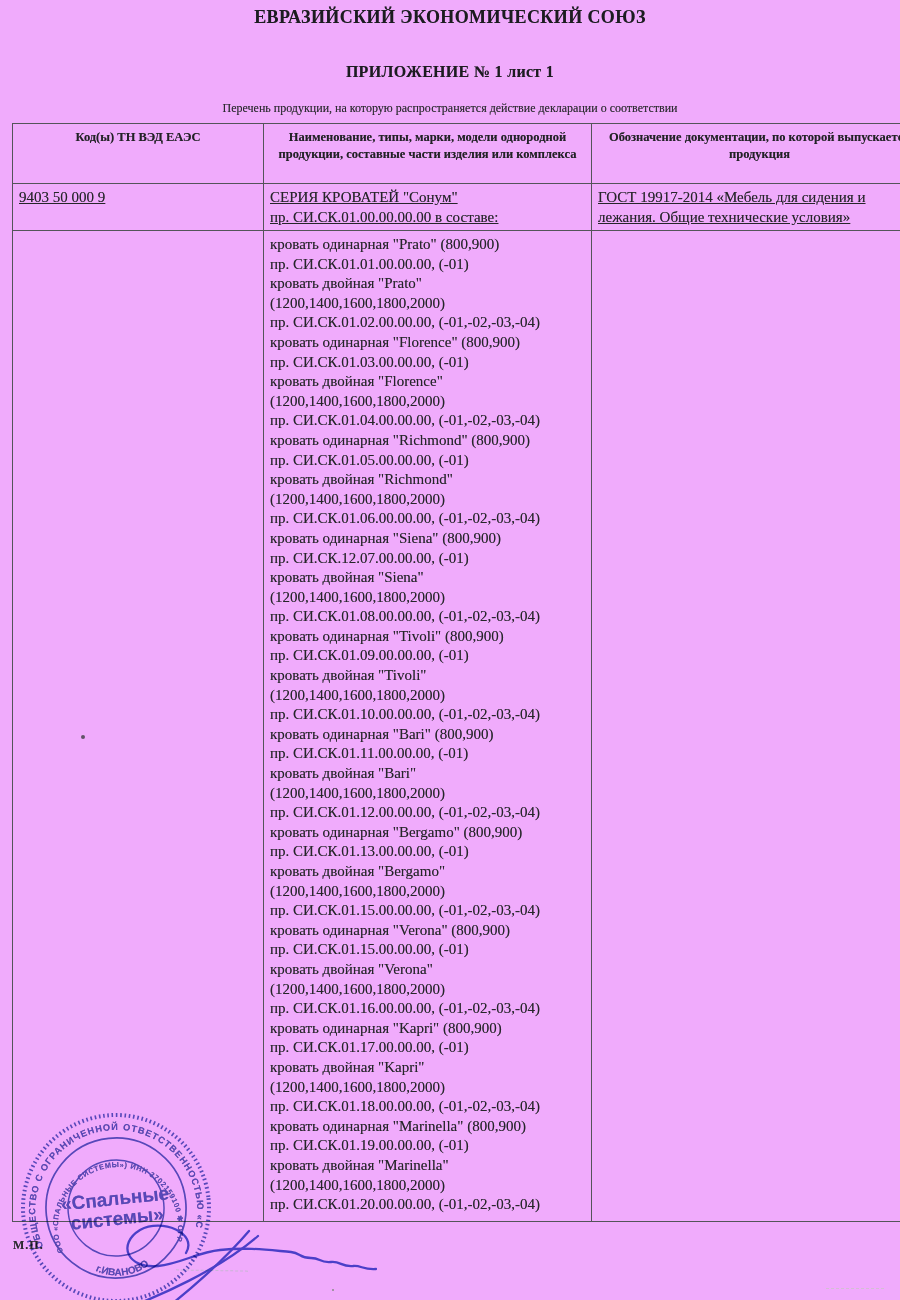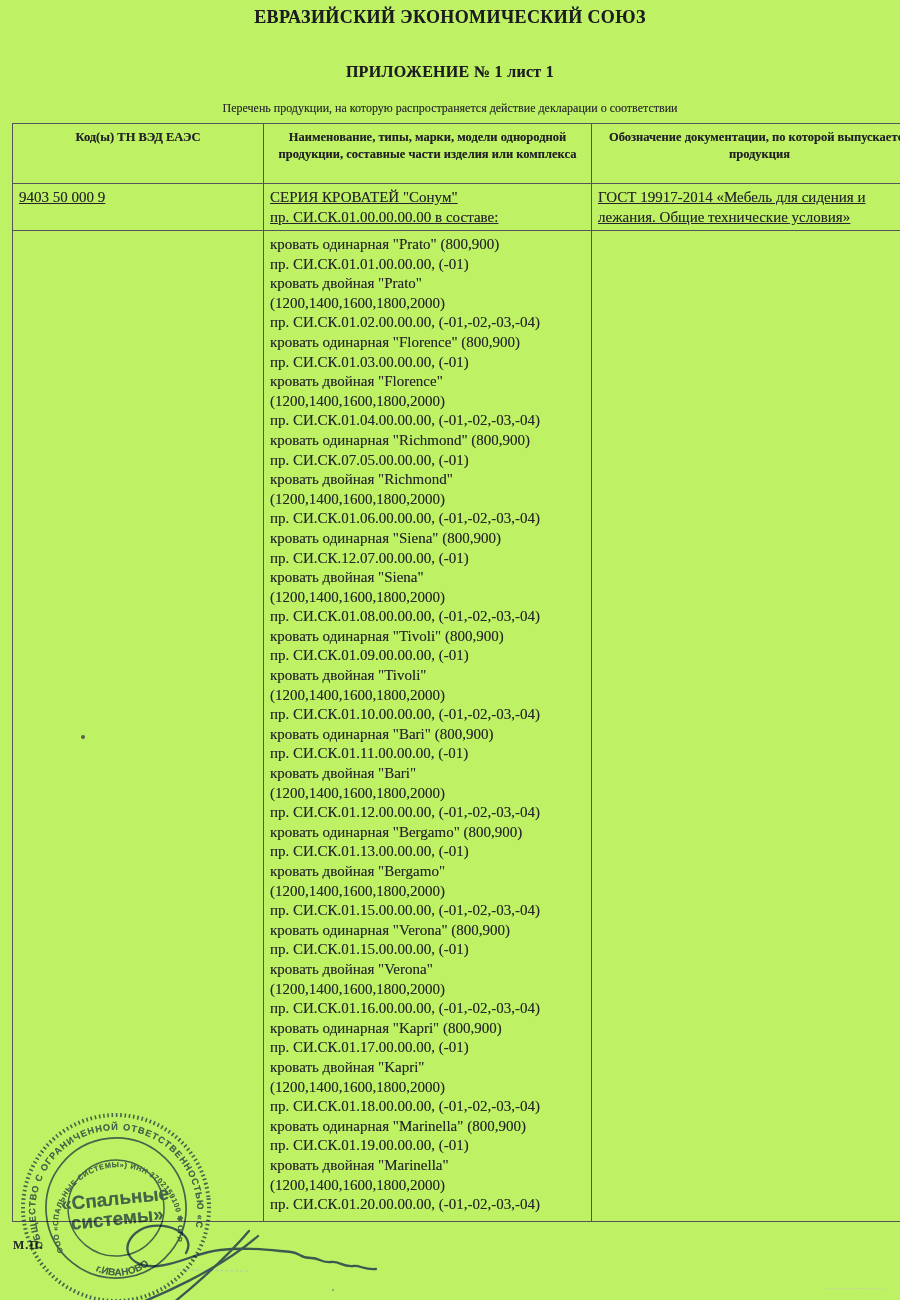--- a/index.html
+++ b/index.html
@@ -1,18 +1,18 @@
 <!DOCTYPE html>
 <html><head>
 <meta charset="utf-8">
 <style>
   html,body{margin:0;padding:0;background:#e8e8e6;}
   .page{
     position:relative;width:900px;height:1300px;margin:0 auto;
-    background:#bef264;overflow:hidden;
+    background:#f0abfc;overflow:hidden;
     font-family:"Liberation Serif","DejaVu Serif",serif;
     color:#26262a;
   }
   .scan-soft{text-shadow:0 0 .6px rgba(30,30,35,.45);}
 
   
   .title{position:absolute;left:0;width:100%;text-align:center;font-weight:bold;color:#1c1c20;}
   .title-1{top:7px;font-size:18px;letter-spacing:.4px;}
   .title-2{top:39px;font-size:16px;letter-spacing:.3px;margin-top:24px;}
   .title-3{top:70px;font-size:17px;letter-spacing:.2px;}
@@ -89,21 +89,21 @@
               <div>пр. СИ.СК.01.01.00.00.00, (-01)</div>
               <div>кровать двойная "Prato"</div>
               <div>(1200,1400,1600,1800,2000)</div>
               <div>пр. СИ.СК.01.02.00.00.00, (-01,-02,-03,-04)</div>
               <div>кровать одинарная "Florence" (800,900)</div>
               <div>пр. СИ.СК.01.03.00.00.00, (-01)</div>
               <div>кровать двойная "Florence"</div>
               <div>(1200,1400,1600,1800,2000)</div>
               <div>пр. СИ.СК.01.04.00.00.00, (-01,-02,-03,-04)</div>
               <div>кровать одинарная "Richmond" (800,900)</div>
-              <div>пр. СИ.СК.07.05.00.00.00, (-01)</div>
+              <div>пр. СИ.СК.01.05.00.00.00, (-01)</div>
               <div>кровать двойная "Richmond"</div>
               <div>(1200,1400,1600,1800,2000)</div>
               <div>пр. СИ.СК.01.06.00.00.00, (-01,-02,-03,-04)</div>
               <div>кровать одинарная "Siena" (800,900)</div>
               <div>пр. СИ.СК.12.07.00.00.00, (-01)</div>
               <div>кровать двойная "Siena"</div>
               <div>(1200,1400,1600,1800,2000)</div>
               <div>пр. СИ.СК.01.08.00.00.00, (-01,-02,-03,-04)</div>
               <div>кровать одинарная "Tivoli" (800,900)</div>
               <div>пр. СИ.СК.01.09.00.00.00, (-01)</div>

